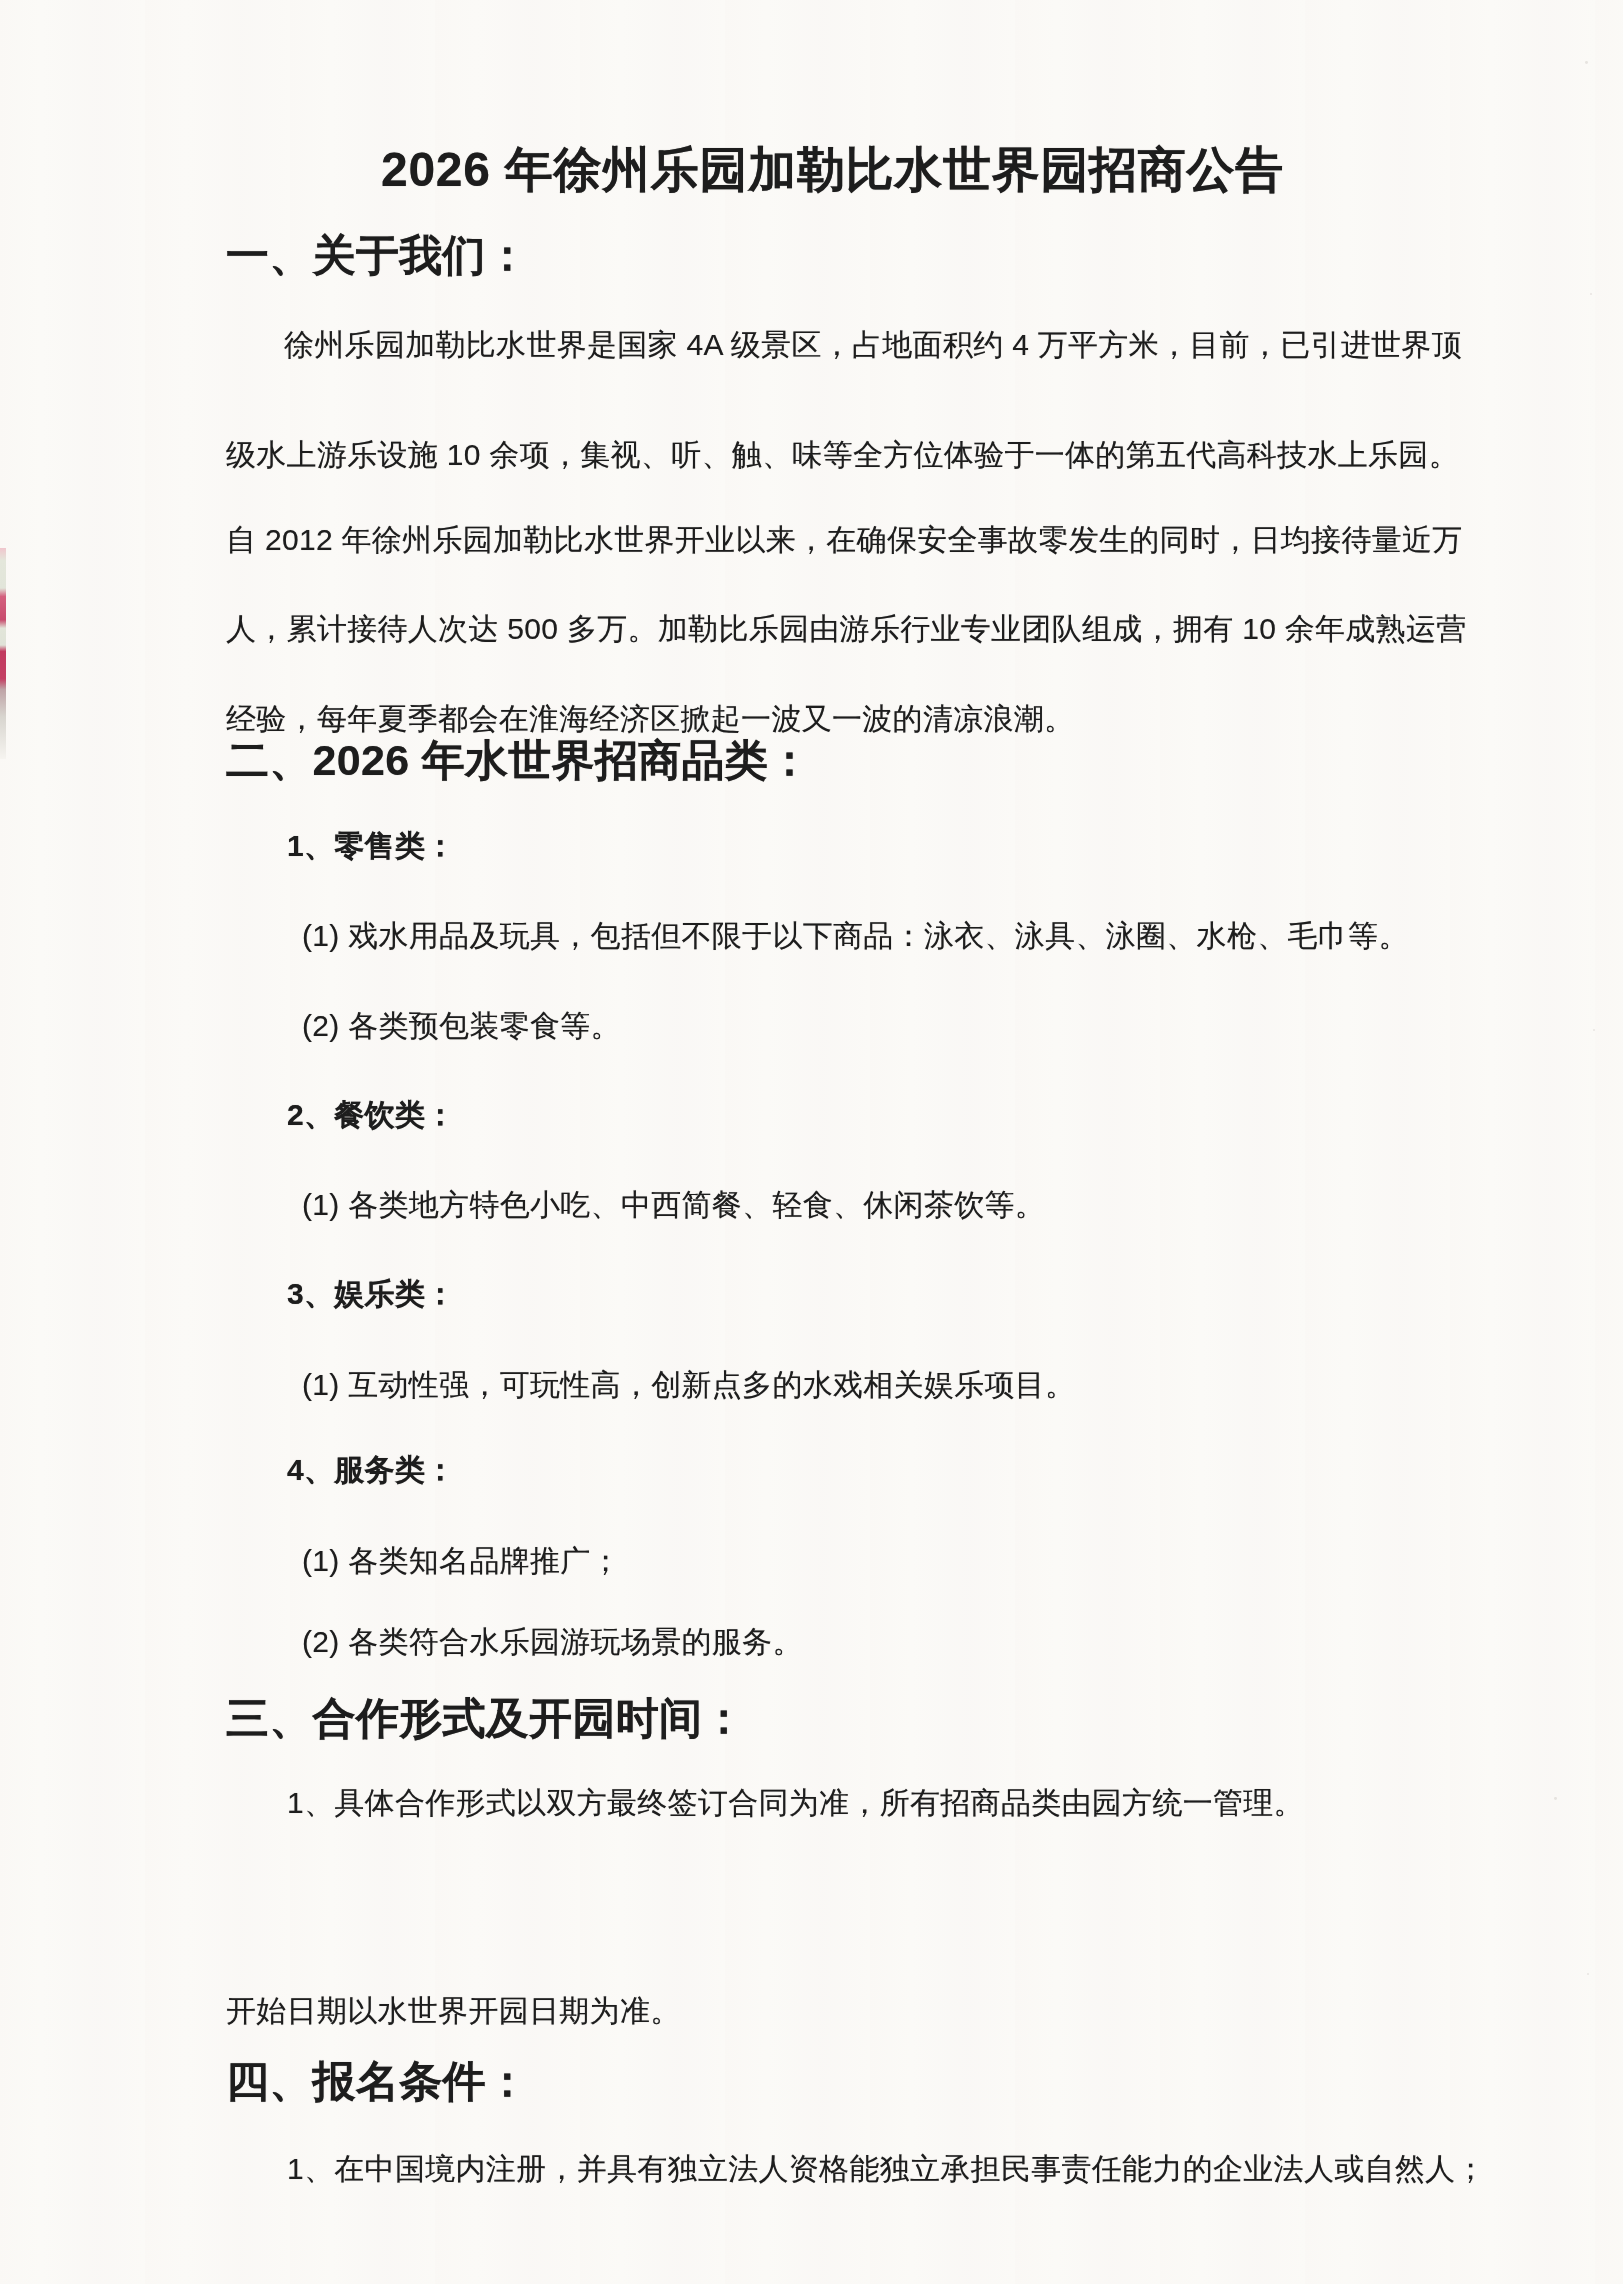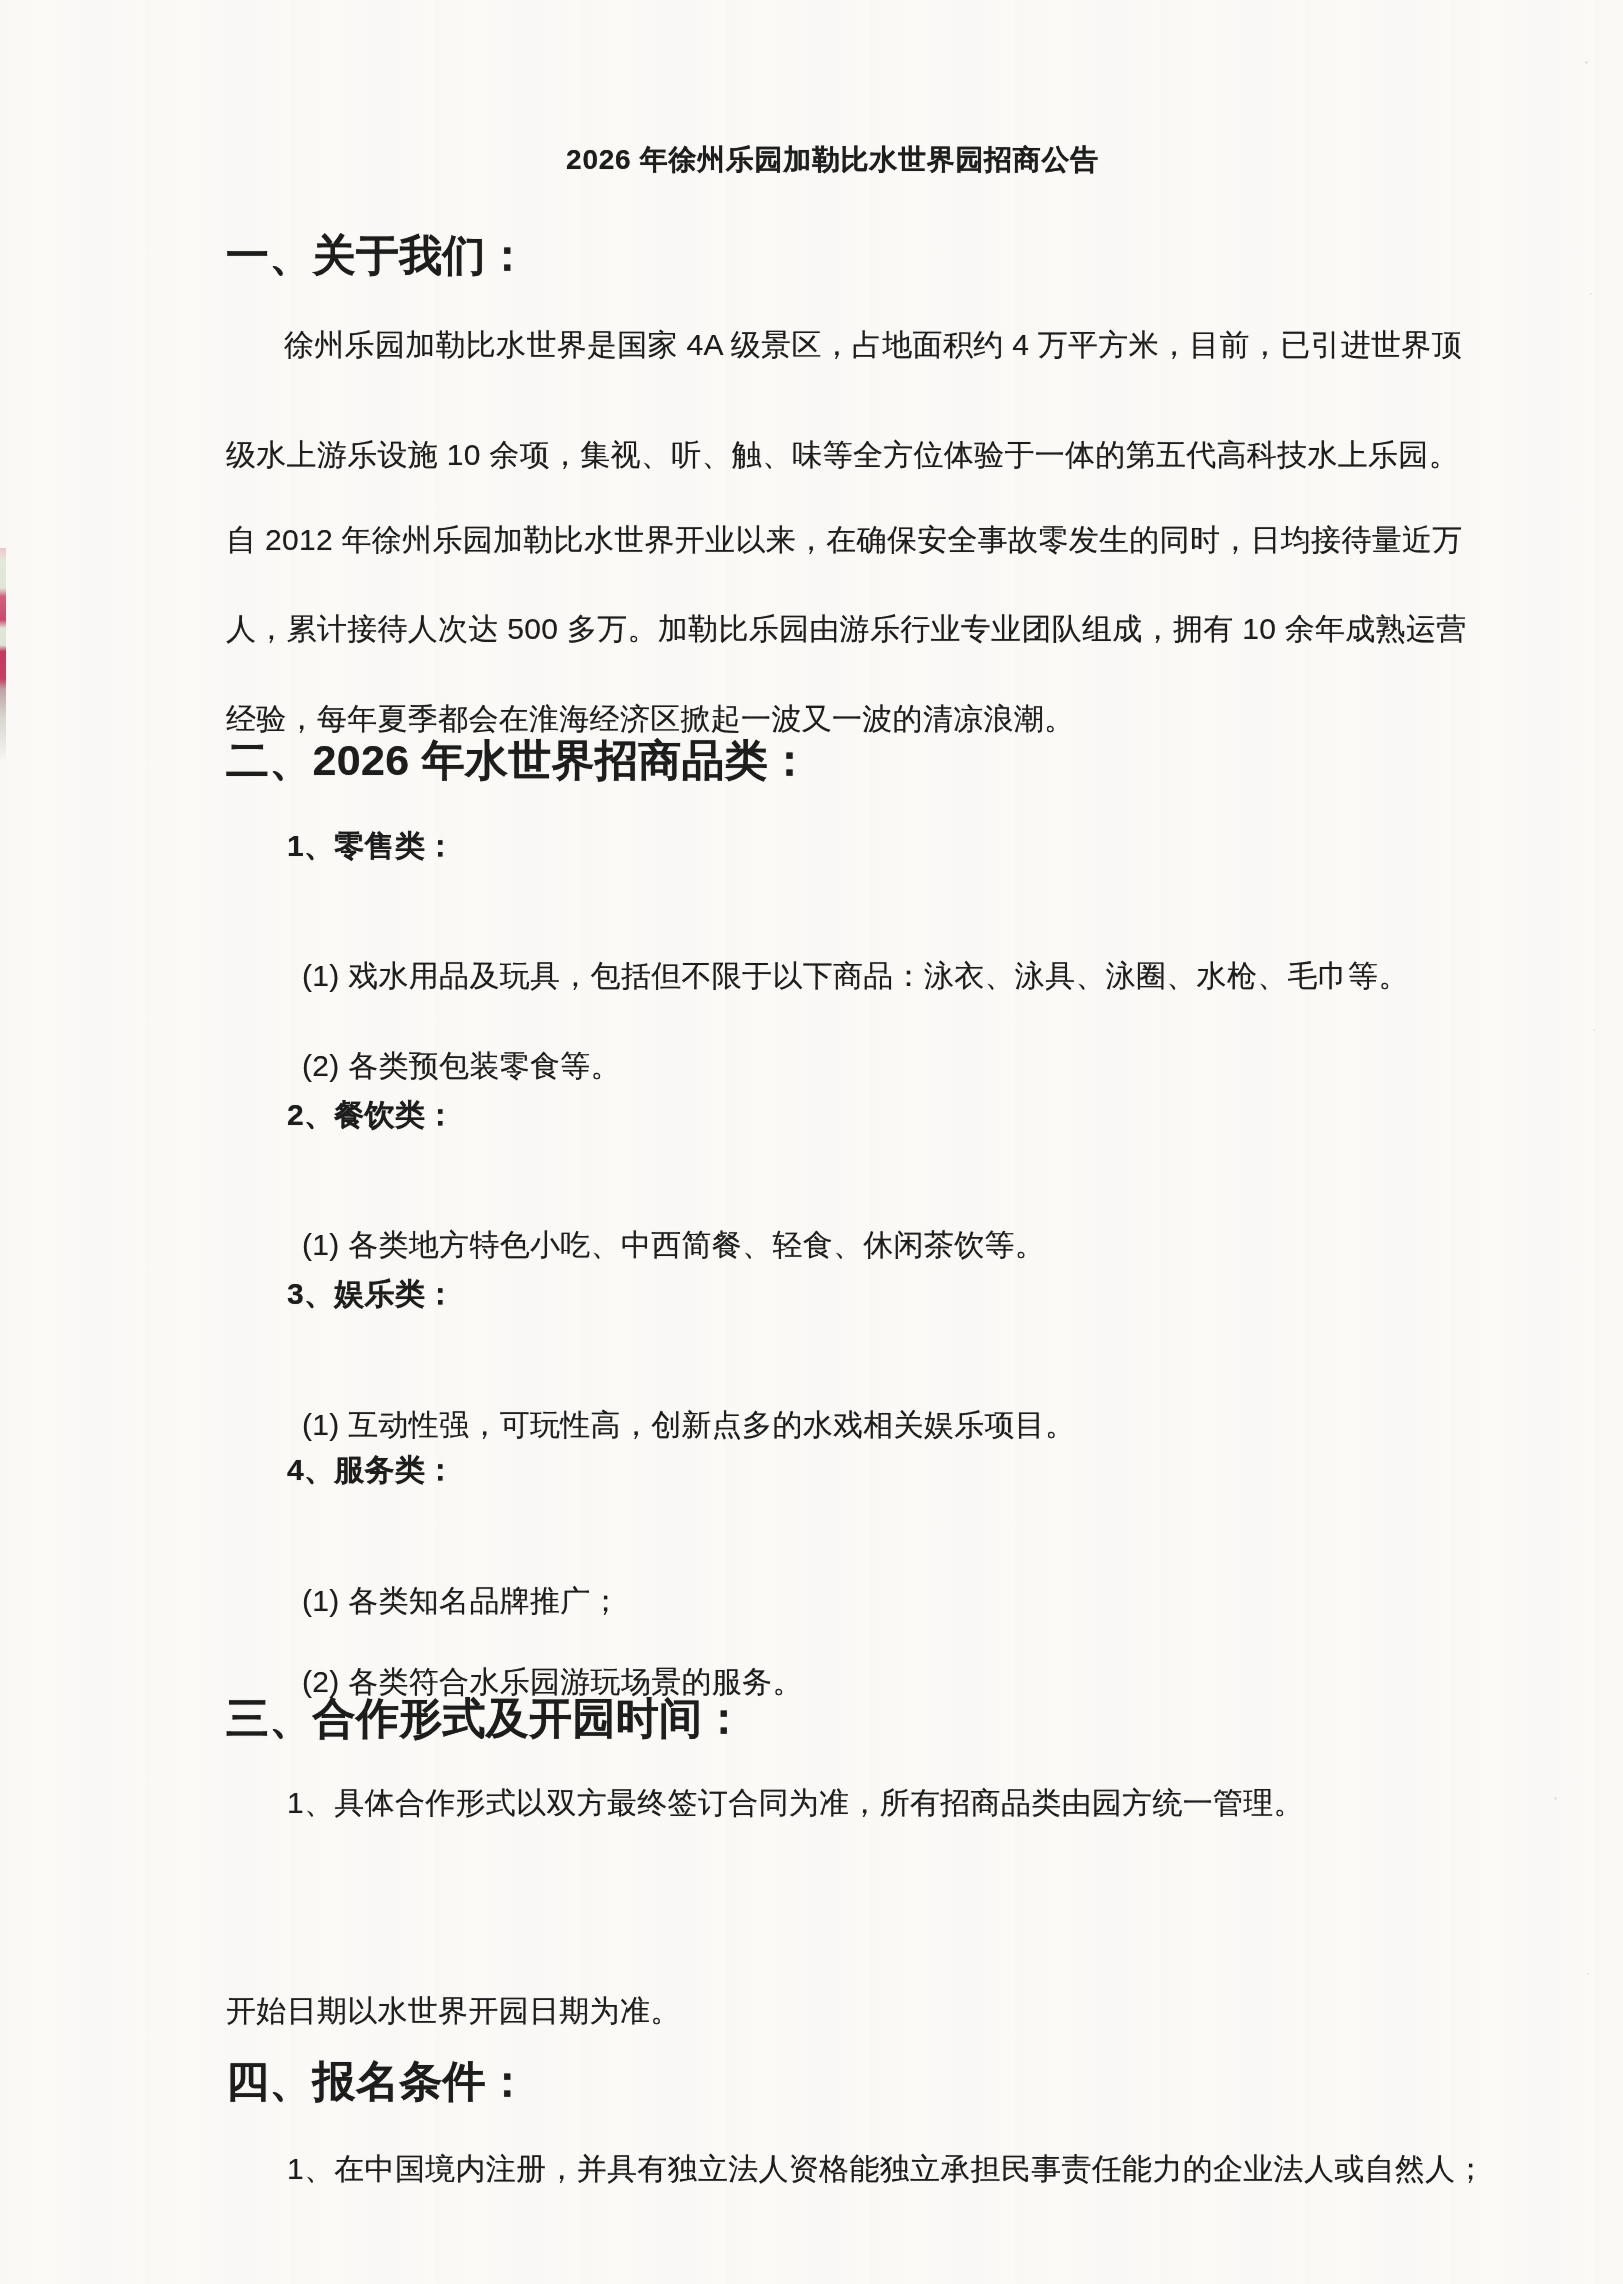--- a/index.html
+++ b/index.html
@@ -28,38 +28,38 @@
     font-size: 30px;
     letter-spacing: 0.3px;
     text-shadow: 0 0 0.7px rgba(20,20,20,0.45);
   }
   .title {
     left: 0;
     width: 100%;
     text-align: center;
     padding-left: 41px;
     box-sizing: border-box;
-    font-size: 28px;
+    font-size: 48px;
     font-weight: 700;
     letter-spacing: 0.7px;
     text-shadow: 0 0 0.7px rgba(0,0,0,0.65);
   }
   .h {
     left: 226px;
     font-size: 43px;
     font-weight: 700;
     text-shadow: 0 0 0.7px rgba(0,0,0,0.6);
   }
   .sub {
     left: 287px;
     font-size: 30px;
     font-weight: 700;
     text-shadow: 0 0 0.7px rgba(0,0,0,0.6);
   }
-  .item { left: 302px; margin-top: 40px; }
+  .item { left: 302px; }
   .num  { left: 287px; }
   .cont { left: 226px; margin-top: 28px; }
   .pfirst { left: 284px; margin-top: 8px; }
 
   .edge-marks {
     position: absolute;
     left: 0;
     top: 548px;
     width: 5.5px;
     height: 211px;

